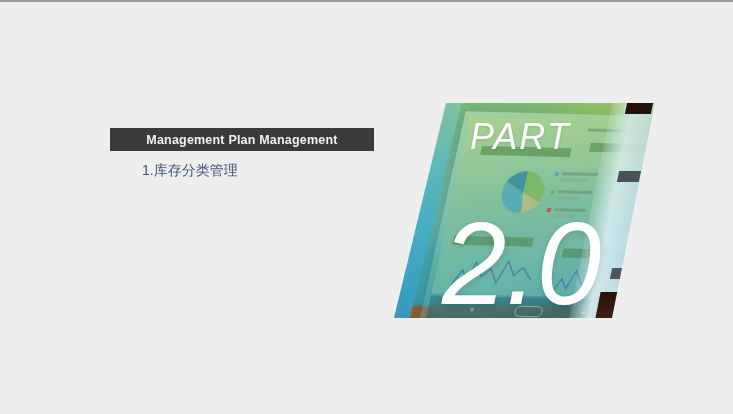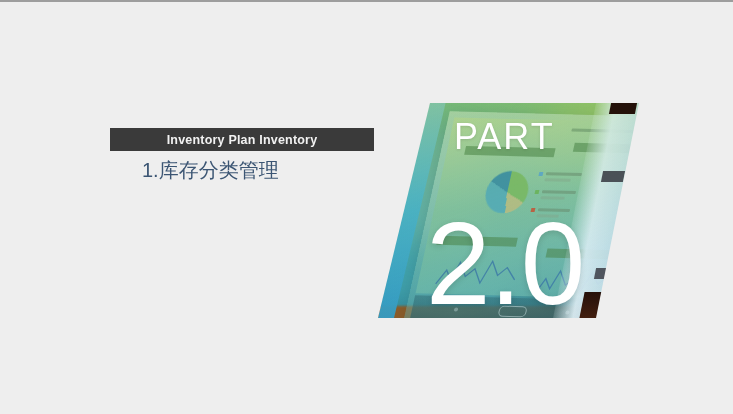--- a/index.html
+++ b/index.html
@@ -66,32 +66,33 @@
     white-space: nowrap;
   }
 
   .bullet-list {
     list-style: none;
     margin: 0;
     padding: 0 0 0 32px;
   }
   .bullet-list li {
     color: #3b5573;
-    font-size: 20px;
+    font-size: 14px;
     line-height: 21px;
     white-space: nowrap;
   }
 
   
   .photo-wrap {
     position: absolute;
-    left: 364px;
+    left: 380px;
     top: 96px;
     width: 300px;
     height: 232px;
+    font-style: italic;
   }
   .photo-clip {
     position: absolute;
     inset: 0;
     
     clip-path: polygon(66px 7px, 275px 7px, 232px 222px, 14px 222px);
   }
 
   
   .photo-base {
@@ -327,21 +328,21 @@
 <body>
 
 <div class="slide">
 
   <div class="slide-top-rule"></div>
 
   <div class="text-block">
 
 
     <div class="subtitle-bar">
-      <span class="subtitle-bar-label">Inventory Plan Inventory</span>
+      <span class="subtitle-bar-label">Management Plan Management</span>
     </div>
 
     <ul class="bullet-list">
       <li>1.库存分类管理</li>
     </ul>
 
   </div>
 
   <div class="photo-wrap">
 

